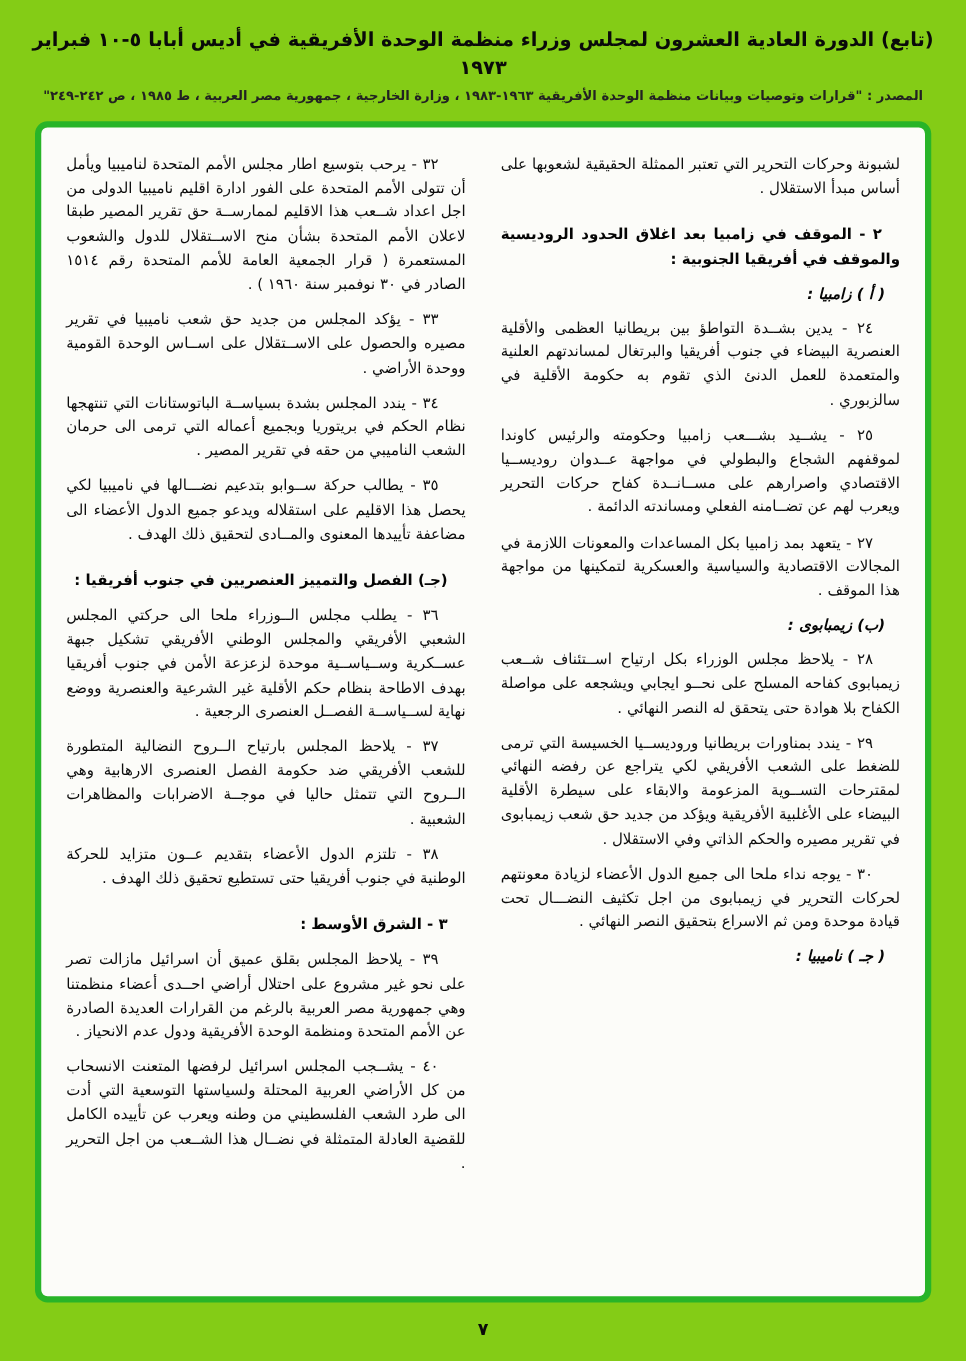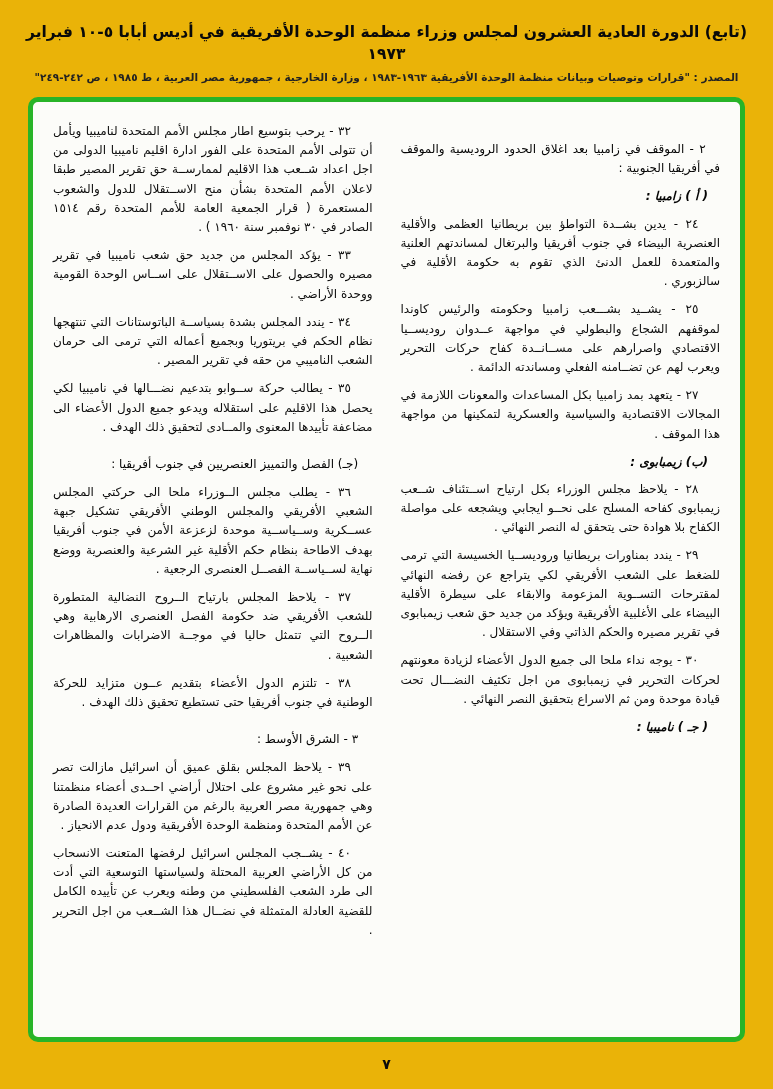--- a/index.html
+++ b/index.html
@@ -1,20 +1,20 @@
 <!DOCTYPE html>
 <html lang="ar" dir="rtl"><head>
 <meta charset="utf-8">
 <style>
   html,body { margin:0; padding:0; background:#e9e9e4; }
   .page {
     position:relative;
     width:773px; height:1089px;
     margin:0 auto;
-    background:#eab308;
+    background:#84cc16;
     box-sizing:border-box;
     direction:rtl;
     font-family:"DejaVu Sans", sans-serif;
     color:#111;
     overflow:hidden;
   }
   .header { text-align:center; padding:22px 26px 0 26px; }
   .header .line1 {
     font-weight:bold;
     font-size:15.5px;
@@ -46,21 +46,21 @@
   .col { flex:1 1 0; min-width:0; }
   .block {
     font-size:12px;
     line-height:1.6;
     text-align:justify;
     color:#0d0d0d;
   }
   .para { text-indent:1.8em; margin:0 0 9px 0; }
   .cont { text-indent:0; margin:0 0 9px 0; }
   .h {
-    font-weight:normal;
+    font-weight:bold;
     text-indent:1.2em;
     margin:18px 0 9px 0;
     color:#050505;
   }
   .sub {
     font-weight:bold;
     text-indent:1em;
     margin:8px 0 8px 0;
     color:#050505;
     font-style:italic;
@@ -79,20 +79,21 @@
 <div class="page">
 
   <div class="header">
     <div class="line1">(تابع) الدورة العادية العشرون لمجلس وزراء منظمة الوحدة الأفريقية في أديس أبابا ٥-١٠ فبراير ١٩٧٣</div>
     <div class="line2">المصدر : "قرارات وتوصيات وبيانات منظمة الوحدة الأفريقية ١٩٦٣-١٩٨٣ ، وزارة الخارجية ، جمهورية مصر العربية ، ط ١٩٨٥ ، ص ٢٤٢-٢٤٩"</div>
   </div>
 
   <div class="frame" style="border-color: rgb(40, 180, 40);">
     <div class="columns">
       <div class="col">
+          <div class="block cont">لشبونة وحركات التحرير التي تعتبر الممثلة الحقيقية لشعوبها على أساس مبدأ الاستقلال .</div>
           <div class="block h">٢ - الموقف في زامبيا بعد اغلاق الحدود الروديسية والموقف في أفريقيا الجنوبية :</div>
           <div class="block sub">( أ ) زامبيا :</div>
           <div class="block para">٢٤ - يدين بشــدة التواطؤ بين بريطانيا العظمى والأقلية العنصرية البيضاء في جنوب أفريقيا والبرتغال لمساندتهم العلنية والمتعمدة للعمل الدنئ الذي تقوم به حكومة الأقلية في سالزبوري .</div>
           <div class="block para">٢٥ - يشــيد بشـــعب زامبيا وحكومته والرئيس كاوندا لموقفهم الشجاع والبطولي في مواجهة عــدوان روديســيا الاقتصادي واصرارهم على مســانــدة كفاح حركات التحرير ويعرب لهم عن تضــامنه الفعلي ومساندته الدائمة .</div>
           <div class="block para">٢٧ - يتعهد بمد زامبيا بكل المساعدات والمعونات اللازمة في المجالات الاقتصادية والسياسية والعسكرية لتمكينها من مواجهة هذا الموقف .</div>
           <div class="block sub">(ب) زيمبابوى :</div>
           <div class="block para">٢٨ - يلاحظ مجلس الوزراء بكل ارتياح اســتئناف شــعب زيمبابوى كفاحه المسلح على نحــو ايجابي ويشجعه على مواصلة الكفاح بلا هوادة حتى يتحقق له النصر النهائي .</div>
           <div class="block para">٢٩ - يندد بمناورات بريطانيا وروديســيا الخسيسة التي ترمى للضغط على الشعب الأفريقي لكي يتراجع عن رفضه النهائي لمقترحات التســوية المزعومة والابقاء على سيطرة الأقلية البيضاء على الأغلبية الأفريقية ويؤكد من جديد حق شعب زيمبابوى في تقرير مصيره والحكم الذاتي وفي الاستقلال .</div>
           <div class="block para">٣٠ - يوجه نداء ملحا الى جميع الدول الأعضاء لزيادة معونتهم لحركات التحرير في زيمبابوى من اجل تكثيف النضـــال تحت قيادة موحدة ومن ثم الاسراع بتحقيق النصر النهائي .</div>
           <div class="block sub">( جـ ) ناميبيا :</div>

